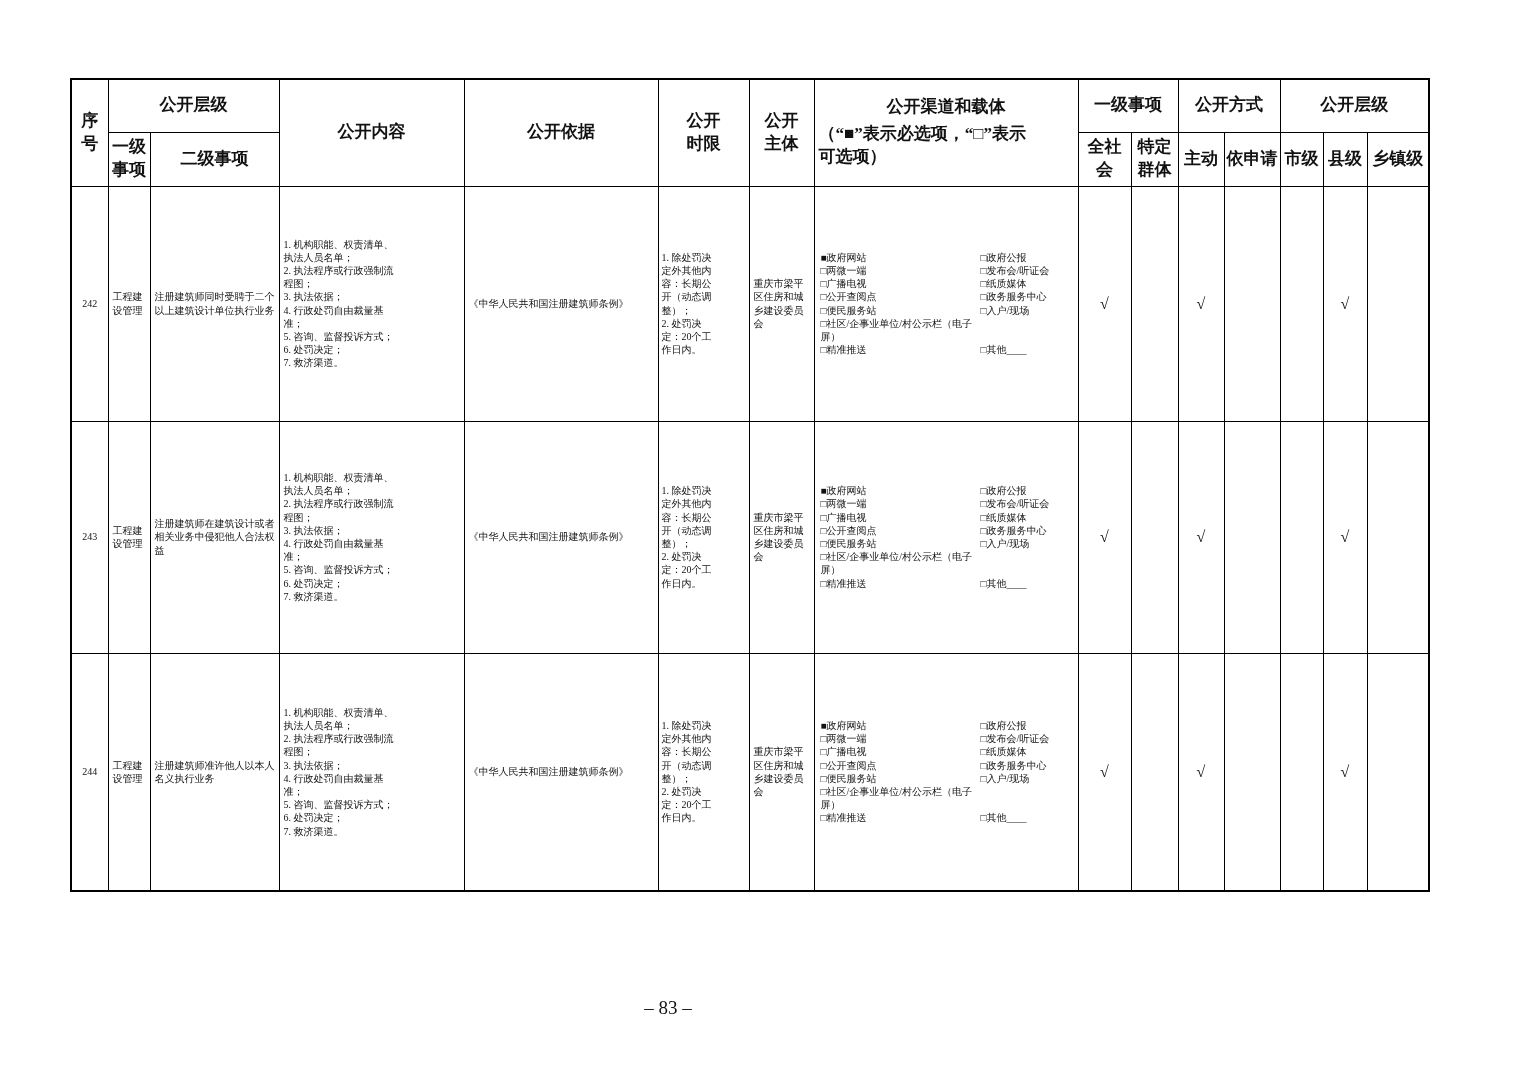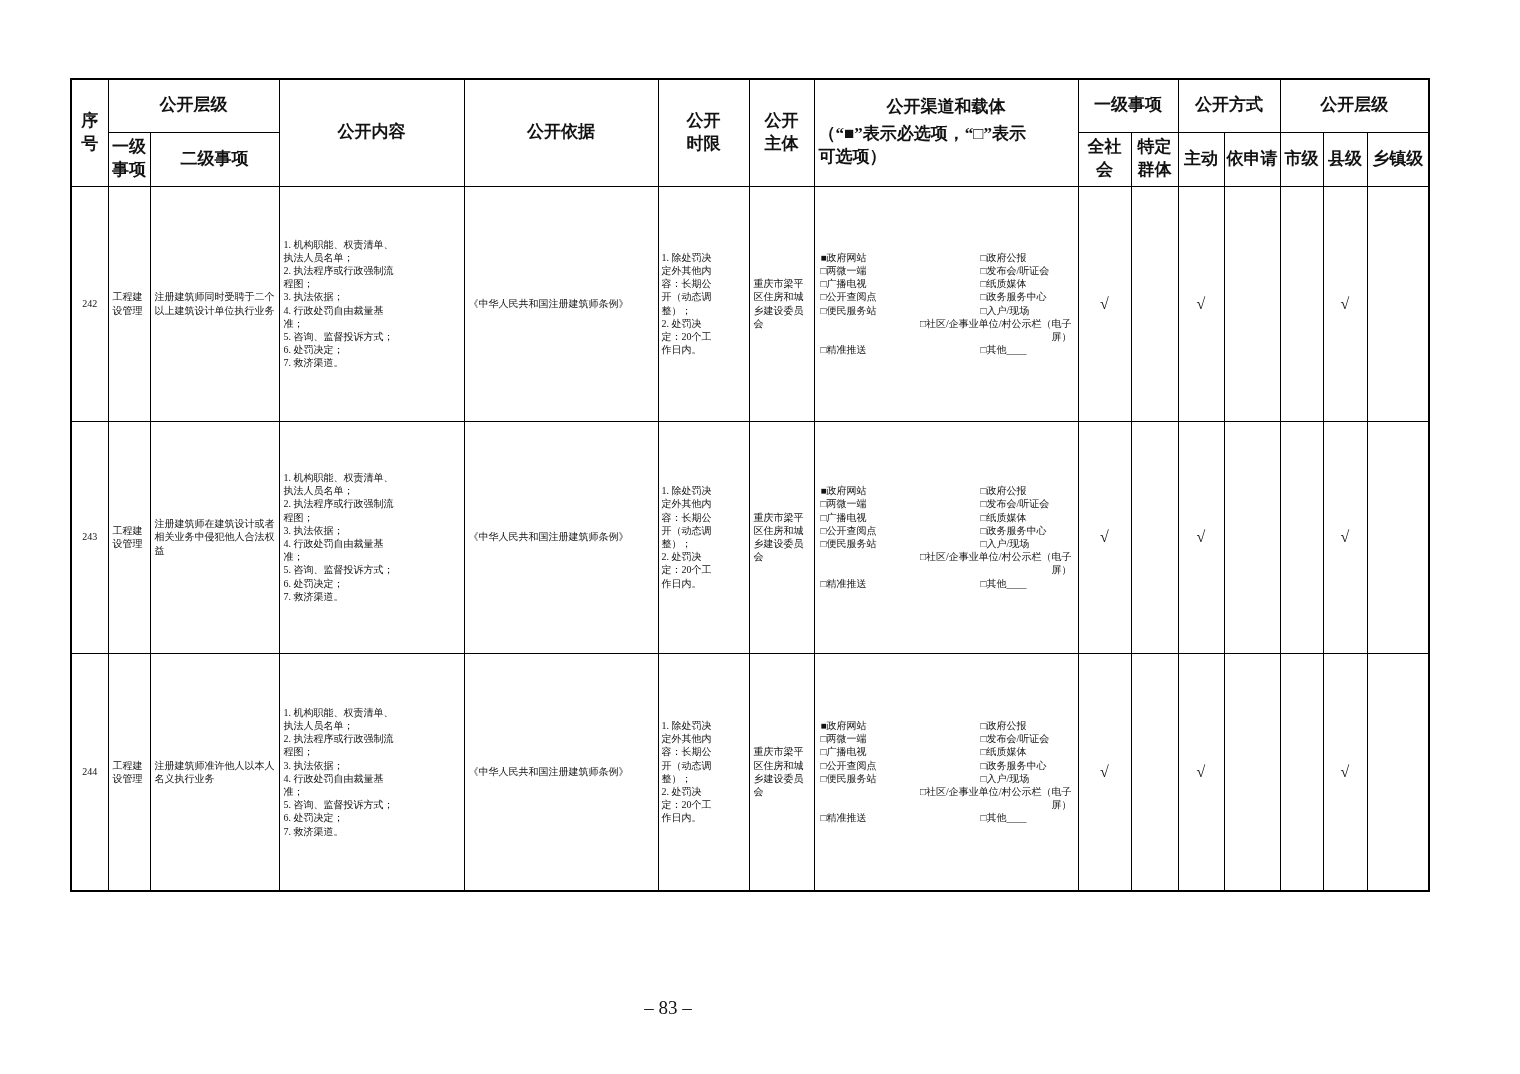--- a/index.html
+++ b/index.html
@@ -23,21 +23,21 @@
   tr.hr1{height:53px;}
   tr.hr2{height:54px;}
   tr.r0{height:235px;}
   tr.r1{height:232px;}
   tr.r2{height:238px;}
   .prewrap{white-space:pre-wrap;}
   .center{text-align:center;margin-top:16px;}
   td.time{padding:15px 3px;margin-top:20px;}
   td.channels{padding:4px 6px;}
   .ch-line{display:flex;gap:32px;}
-  .ch-line.full{display:block;white-space:pre-wrap;text-align:right;}
+  .ch-line.full{display:block;white-space:pre-wrap;}
   .ch-left{flex:0 0 128px;}
   .ch-right{flex:1 1 auto;}
   th.channels-head{vertical-align:middle;padding:2px 4px;}
   .ch-title{text-align:center;margin-bottom:4px;}
   .ch-note{text-align:left;font-size:17px;white-space:pre-wrap;font-weight:700;}
   td.check{font-size:16px;}
   .footer{
     position:absolute;top:997px;left:0;width:1336px;
     text-align:center;font-size:19px;color:#121212;
   }

